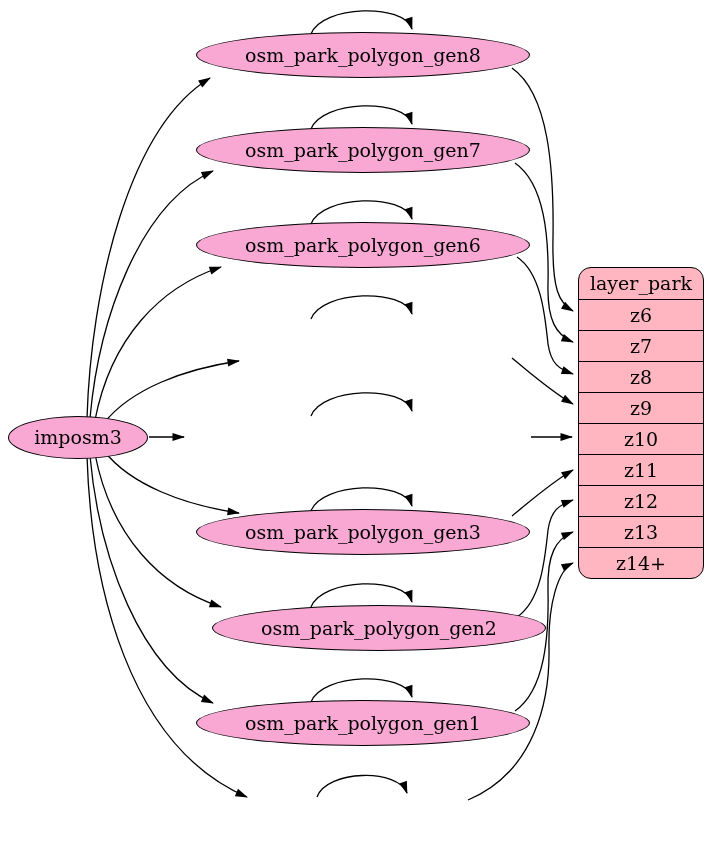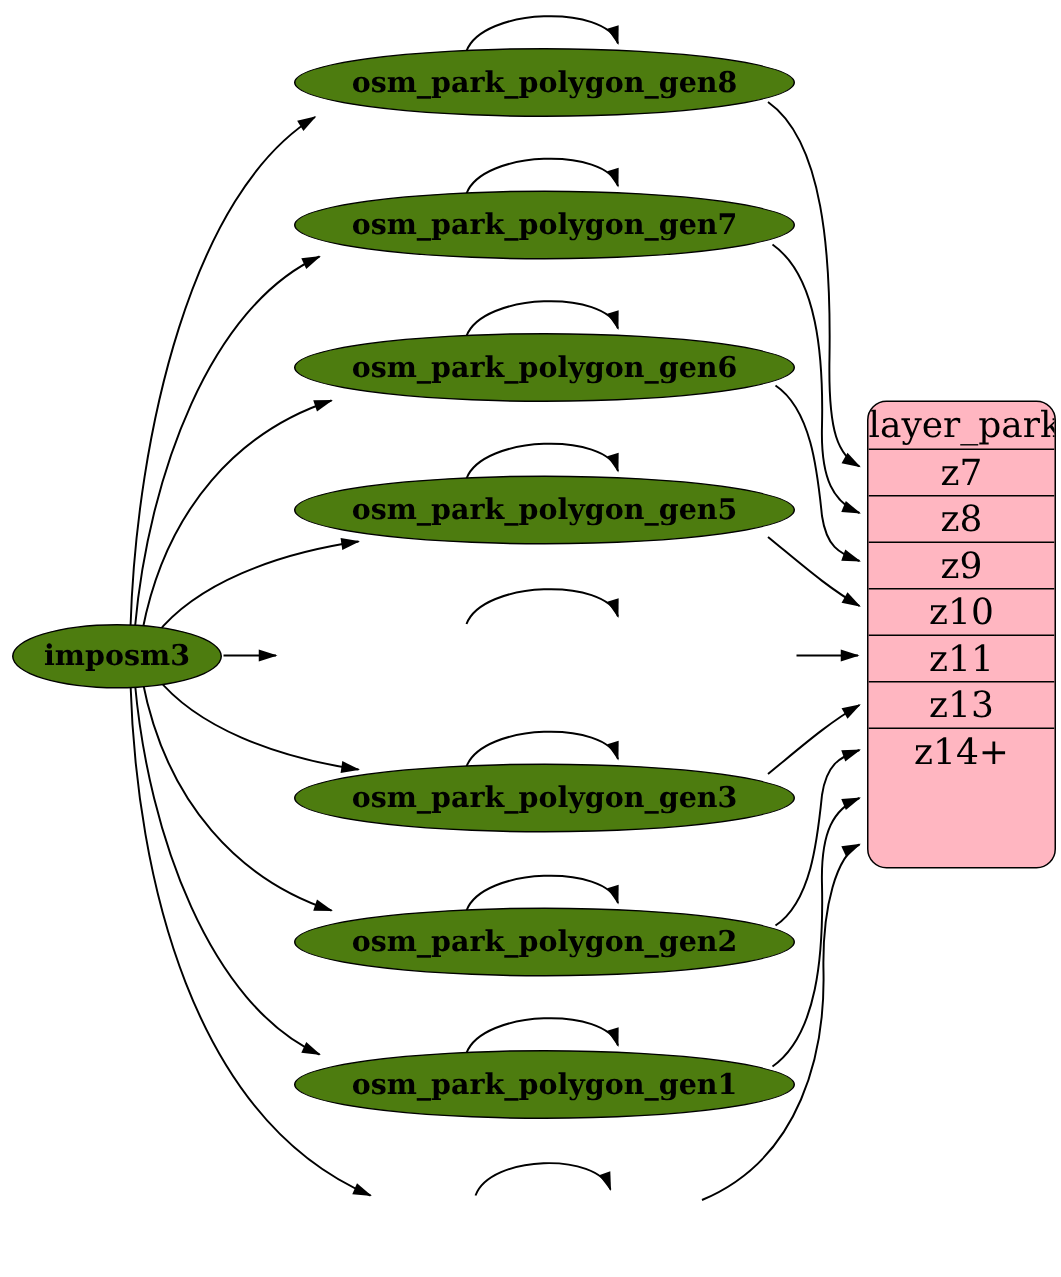--- a/index.html
+++ b/index.html
@@ -10,40 +10,39 @@
     font-family:"DejaVu Serif", serif;
     color:#000;
     overflow:hidden;
   }
   .edges{position:absolute;left:0;top:0;}
   .node{
     position:absolute;
     box-sizing:border-box;
     border:1.4px solid #000;
     border-radius:50%;
-    background:#4d7c0f;
+    background:#f9a8d4;
     display:flex;align-items:center;justify-content:center;
     font-size:19px;line-height:1;
     white-space:nowrap;
-    font-weight:bold;
   }
   .record{
     position:absolute;
     box-sizing:border-box;
     left:578px;top:267px;width:126px;height:312px;
     border:1.6px solid #000;
     border-radius:13px;
     background:#ffb6c1;
     overflow:hidden;
   }
   .record-title,.record-row{
     box-sizing:border-box;
     height:31px;
     text-align:center;
-    font-size:24px;
+    font-size:19px;
     line-height:30px;
   }
   .record-row{border-top:1.4px solid #000;}
 </style>
 </head>
 <body>
 
 <div class="canvas">
 
   <svg class="edges" width="707" height="851" viewBox="0 0 707 851">
@@ -92,37 +91,36 @@
 
   <div class="node" style="left:196px;top:32px;width:334px;height:46px;">
     <span>osm_park_polygon_gen8</span>
   </div>
   <div class="node" style="left:196px;top:127px;width:334px;height:46px;">
     <span>osm_park_polygon_gen7</span>
   </div>
   <div class="node" style="left:196px;top:222px;width:334px;height:46px;">
     <span>osm_park_polygon_gen6</span>
   </div>
-  <div class="node" style="left:196px;top:317px;width:334px;height:46px;">
-    <span>osm_park_polygon_gen5</span>
-  </div>
   <div class="node" style="left:196px;top:509px;width:334px;height:46px;text-align:right;">
     <span>osm_park_polygon_gen3</span>
   </div>
-  <div class="node" style="left:196px;top:605px;width:334px;height:46px;">
+  <div class="node" style="left:212px;top:605px;width:334px;height:46px;">
     <span>osm_park_polygon_gen2</span>
   </div>
   <div class="node" style="left:196px;top:700px;width:334px;height:46px;justify-content:center;">
     <span>osm_park_polygon_gen1</span>
   </div>
 
   <div class="record">
     <div class="record-title">layer_park</div>
+    <div class="record-row">z6</div>
     <div class="record-row">z7</div>
     <div class="record-row">z8</div>
     <div class="record-row">z9</div>
     <div class="record-row">z10</div>
     <div class="record-row">z11</div>
+    <div class="record-row">z12</div>
     <div class="record-row">z13</div>
     <div class="record-row">z14+</div>
   </div>
 
 </div>
 
 </body></html>

